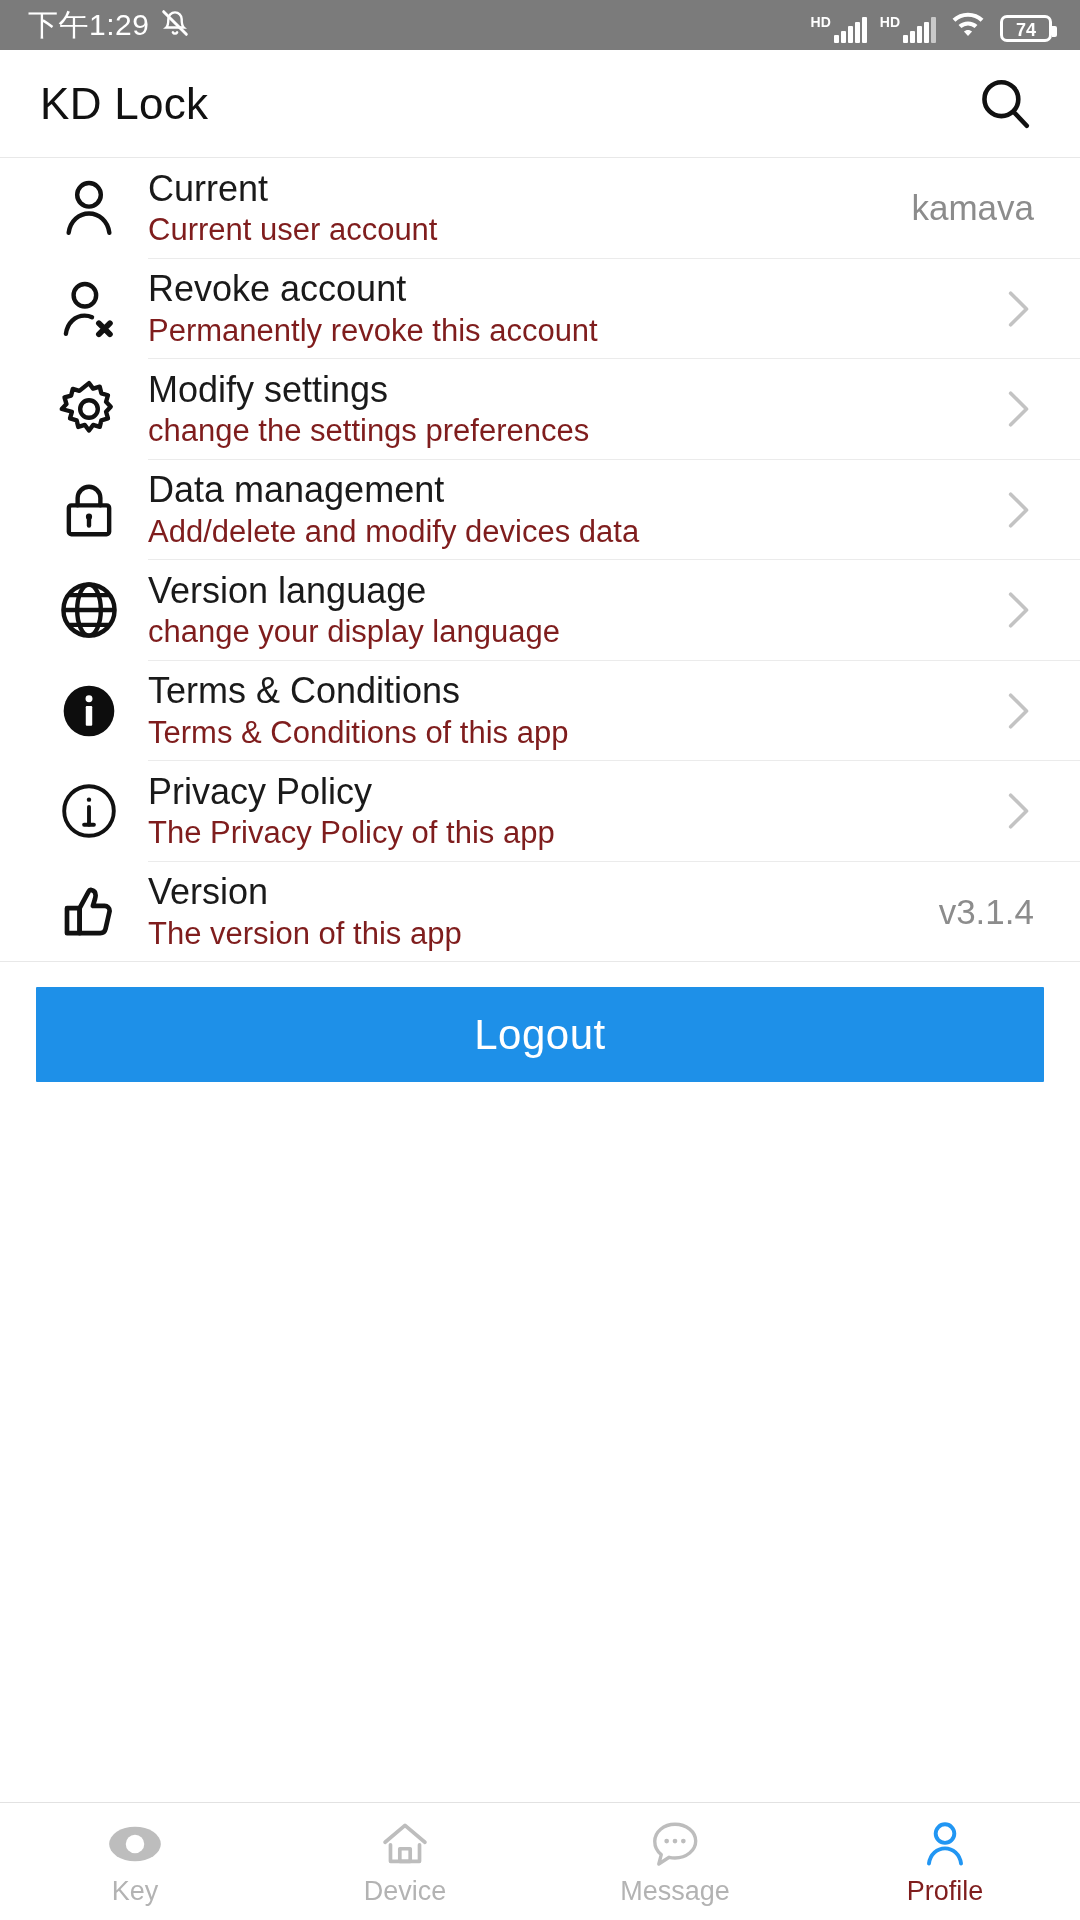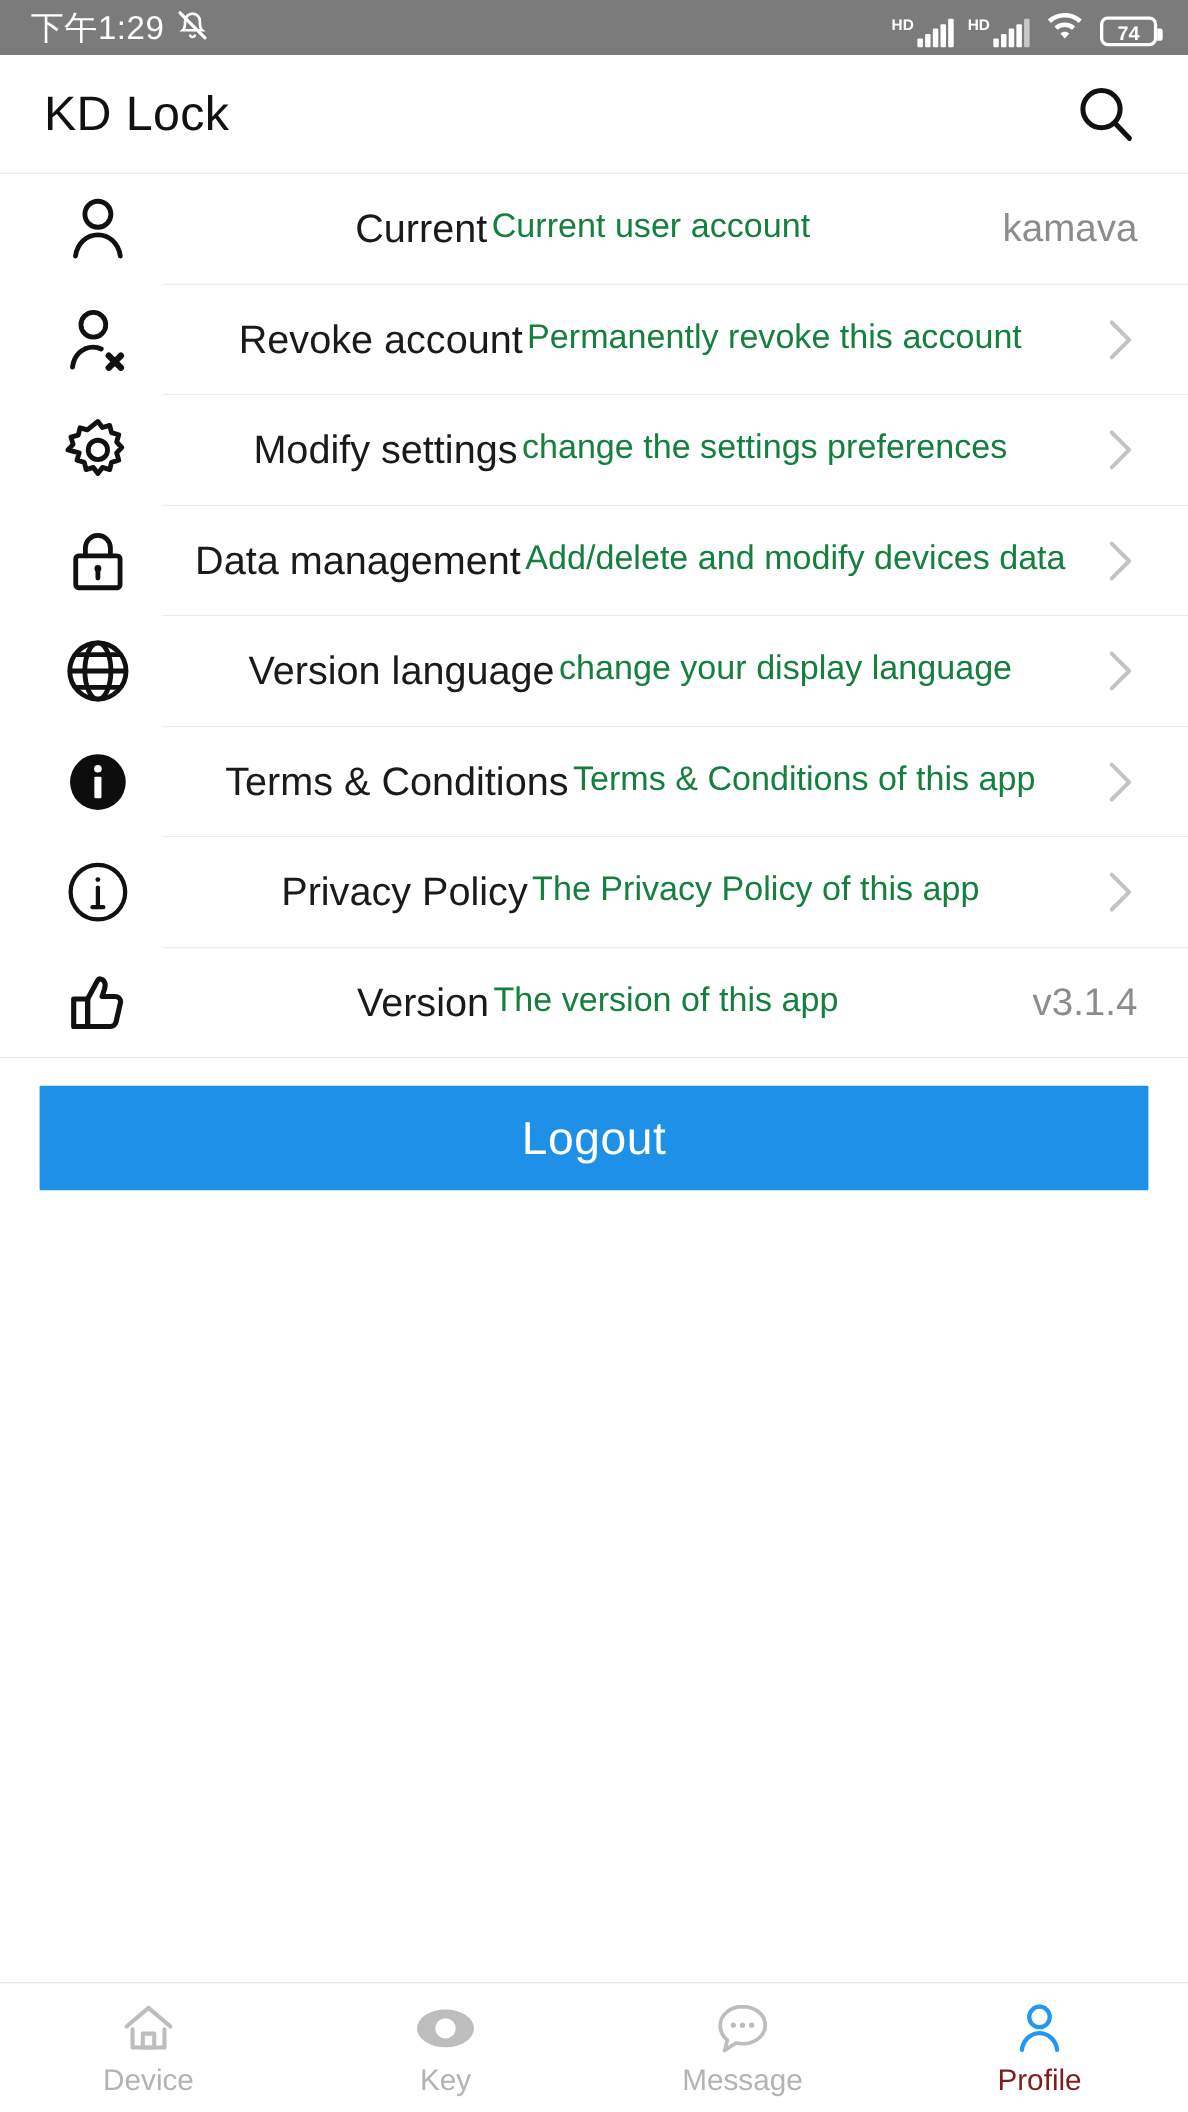--- a/index.html
+++ b/index.html
@@ -63,23 +63,23 @@
   }
   .row .divider{
     position:absolute; left:148px; right:0; bottom:0;
     height:1px; background:#ebebeb;
   }
   .row:last-child .divider{ left:0; background:#e8e8e8; }
   .row-icon{
     width:118px; min-width:118px; height:100%;
     display:flex; align-items:center; justify-content:center;
   }
-  .row-text{ flex:1; display:flex; flex-direction:row; justify-content:center; gap:4px; }
+  .row-text{ flex:1; display:flex; flex-direction:column; justify-content:center; gap:4px; }
   .row-title{ font-size:36px; color:#1a1a1a; line-height:1.12; }
-  .row-sub{ font-size:31px; color:#15803d; line-height:1.12; }
+  .row-sub{ font-size:31px; color:#7f1d1d; line-height:1.12; }
   .row-value{ font-size:35px; color:#8c8c8c; padding-right:16px; white-space:nowrap; }
   .chev{
     width:52px; min-width:52px; display:flex; align-items:center; justify-content:center;
     font-size:0; padding-right:14px;
   }
 
   
   .logout-wrap{ padding:25px 36px 0 36px; background:#fff; }
   .logout{
     width:100%; height:95px; border:none; border-radius:1px;
@@ -319,37 +319,37 @@
 </div>
 
 <div class="logout-wrap">
   <button class="logout">Logout</button>
 </div>
 
 <div class="bottomnav">
 
   <div class="nav-item">
     <span class="nav-ico">
+      <svg width="56" height="42" viewBox="0 0 26 18" fill="#bdbdbd">
+        <ellipse cx="13" cy="9" rx="12" ry="8"></ellipse>
+        <circle cx="13" cy="9" r="4.3" fill="#ffffff"></circle>
+      </svg>
+    </span>
+    <span class="nav-label">Key</span>
+  </div>
+
+  <div class="nav-item">
+    <span class="nav-ico">
       <svg width="52" height="52" viewBox="0 0 24 24" fill="none" stroke="#bdbdbd" stroke-width="1.7" stroke-linecap="round" stroke-linejoin="round">
         <polyline points="2.8,11.2 12,3.4 21.2,11.2"></polyline>
         <path d="M5.3 12.4V20h13.4v-7.6"></path>
         <rect x="9.6" y="14.2" width="4.8" height="5.8"></rect>
       </svg>
     </span>
     <span class="nav-label">Device</span>
-  </div>
-
-  <div class="nav-item">
-    <span class="nav-ico">
-      <svg width="56" height="42" viewBox="0 0 26 18" fill="#bdbdbd">
-        <ellipse cx="13" cy="9" rx="12" ry="8"></ellipse>
-        <circle cx="13" cy="9" r="4.3" fill="#ffffff"></circle>
-      </svg>
-    </span>
-    <span class="nav-label">Key</span>
   </div>
 
   <div class="nav-item">
     <span class="nav-ico">
       <svg width="54" height="54" viewBox="0 0 24 24" fill="none" stroke="#bdbdbd" stroke-width="1.5" stroke-linejoin="round">
         <path d="M12 3.2c5.1 0 9.2 3.3 9.2 7.5s-4.1 7.5-9.2 7.5c-.9 0-1.8-.1-2.6-.3l-4.6 3 1.1-4.2a7.4 7.4 0 0 1-2.9-5.9c0-4.2 4-7.6 9-7.6z"></path>
         <circle cx="8.3" cy="10.7" r="1.05" fill="#bdbdbd" stroke="none"></circle>
         <circle cx="12" cy="10.7" r="1.05" fill="#bdbdbd" stroke="none"></circle>
         <circle cx="15.7" cy="10.7" r="1.05" fill="#bdbdbd" stroke="none"></circle>
       </svg>

